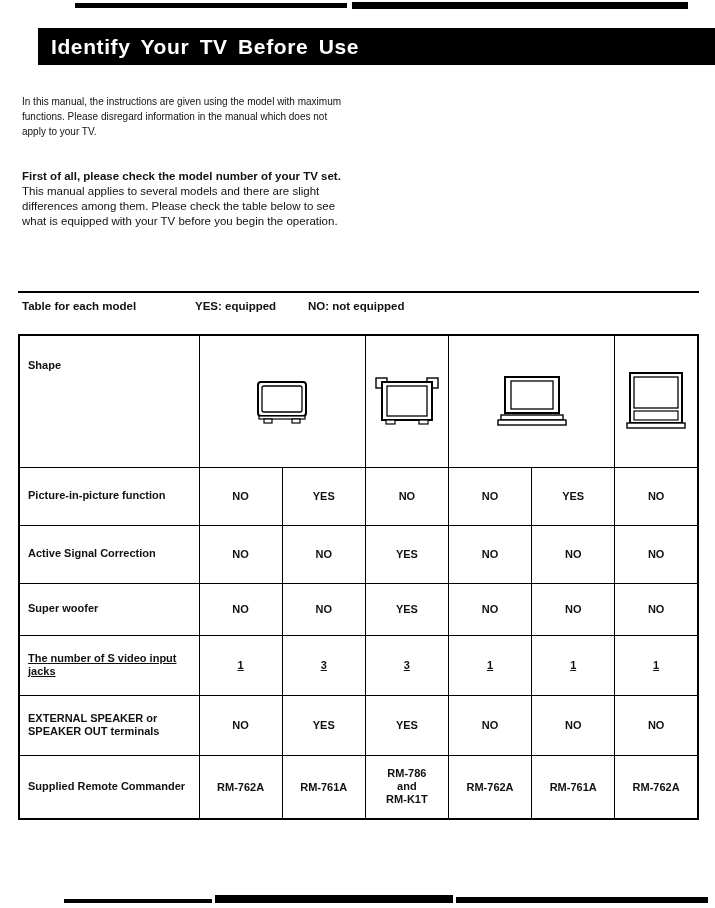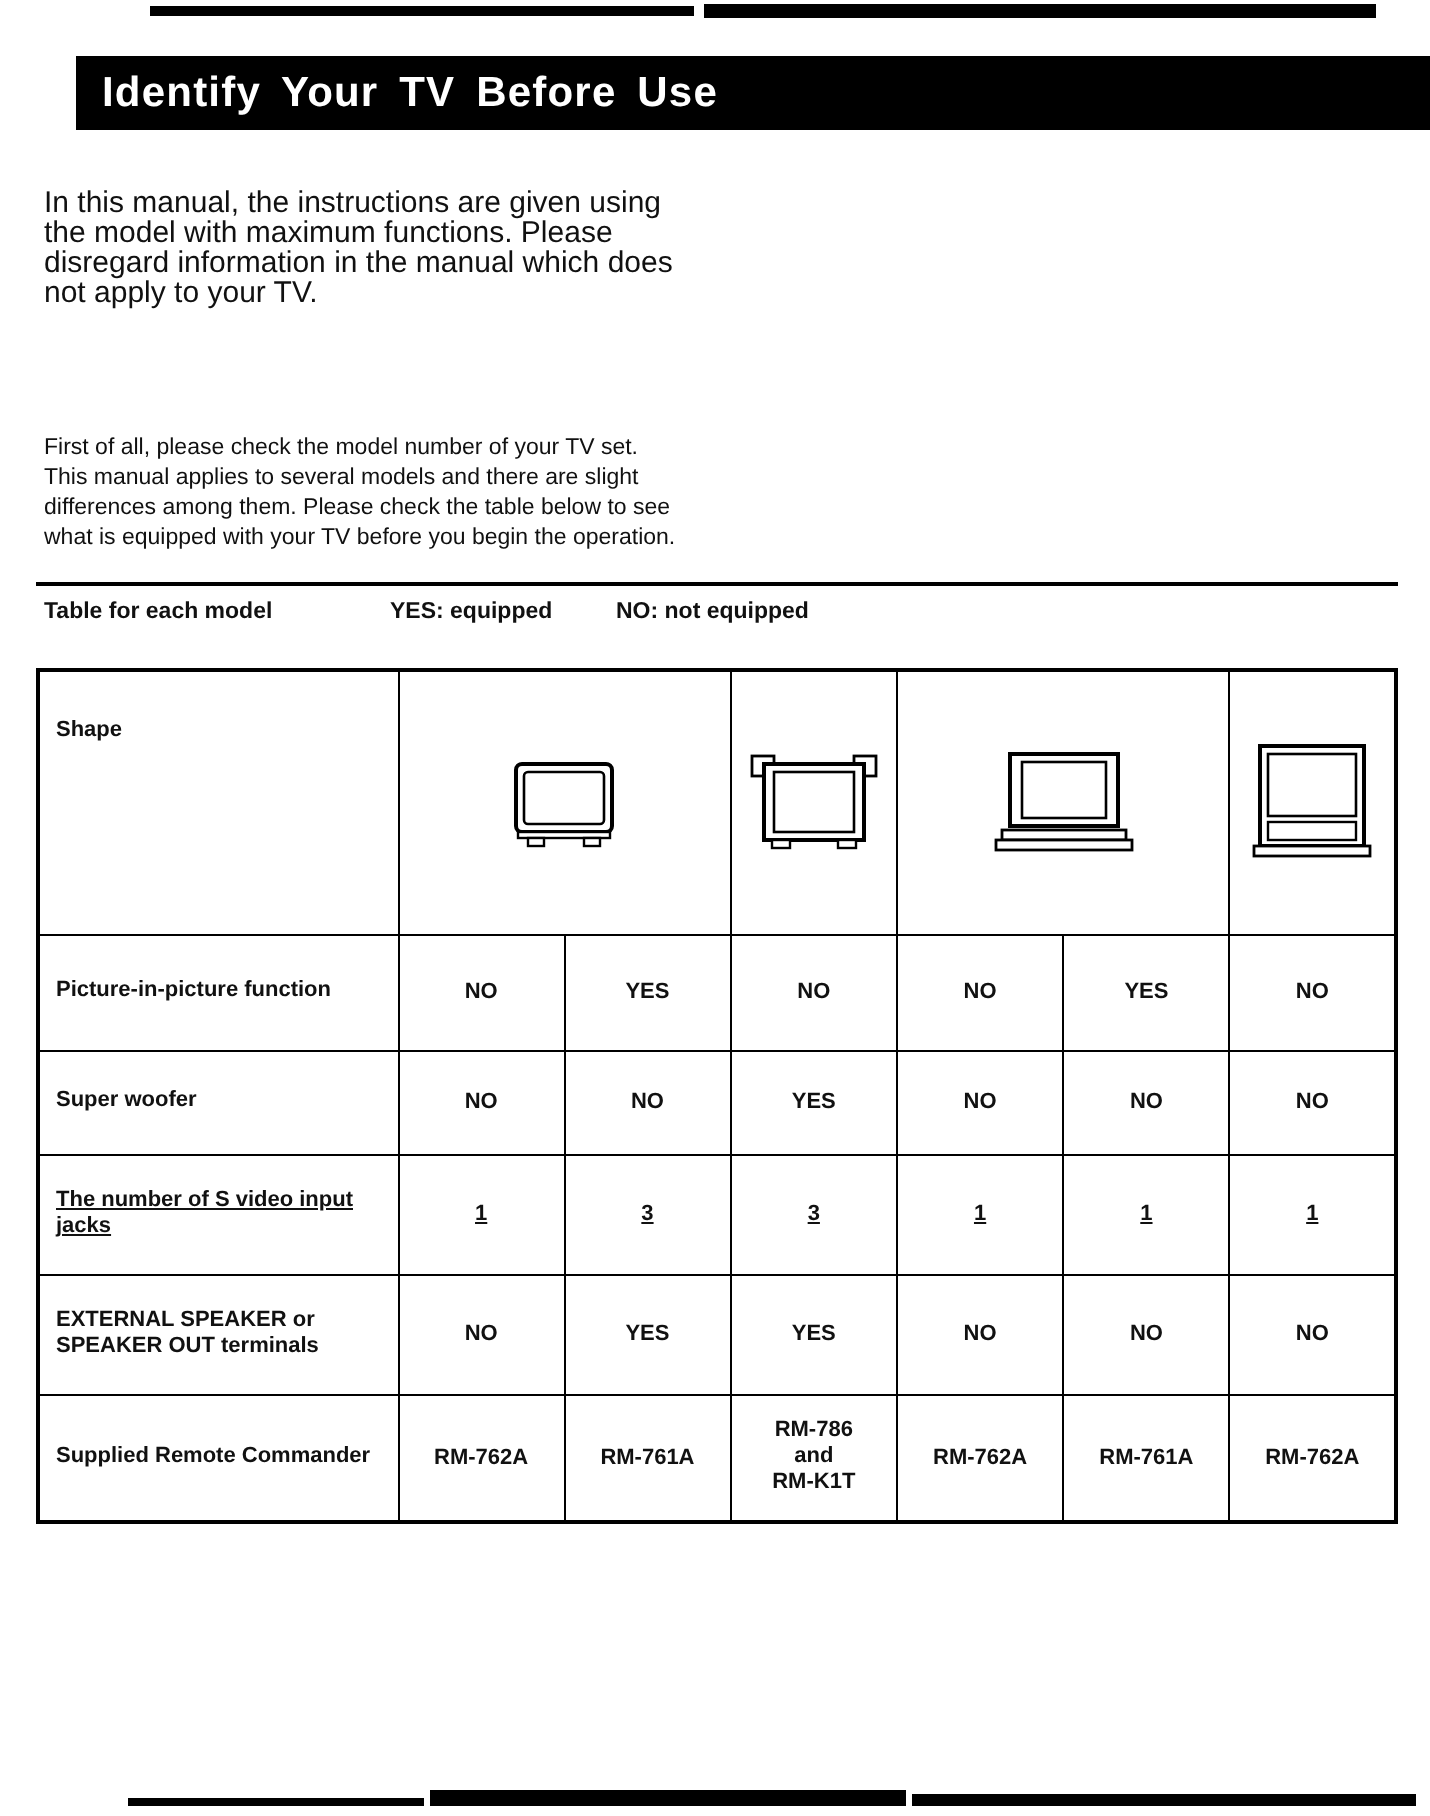--- a/index.html
+++ b/index.html
@@ -20,27 +20,27 @@
     background:#000; color:#fff;
     display:flex; align-items:center;
     padding-left:13px;
     font-size:21px; font-weight:bold; letter-spacing:0.6px;
     word-spacing:4px;
     margin-left:20px;
   }
 
   .intro {
     position:absolute; left:22px; top:94px; width:330px;
-    font-size:15px; line-height:15px;
+    font-size:10px; line-height:15px;
   }
   .para2 {
     position:absolute; left:22px; top:169px; width:330px;
     font-size:11.5px; line-height:15px;
   }
-  .para2 .lead { font-weight:normal; display:block;margin-top:48px; }
+  .para2 .lead { font-weight:bold; display:block; }
 
   .caption-row {
     position:absolute; left:18px; top:291px; width:681px;
     border-top:2px solid #000;
     padding-top:7px; padding-left:4px;
     display:flex;
     font-size:11.5px; font-weight:bold;
   }
   .caption-row .cap { width:173px; }
   .caption-row .yes { width:113px; }
@@ -164,20 +164,29 @@
     <tr class="r-pip">
       <td class="rowlabel">Picture-in-picture function</td>
       <td class="val">NO</td>
       <td class="val">YES</td>
       <td class="val">NO</td>
       <td class="val">NO</td>
       <td class="val">YES</td>
       <td class="val">NO</td>
     </tr>
 
+    <tr class="r-asc">
+      <td class="rowlabel">Active Signal Correction</td>
+      <td class="val">NO</td>
+      <td class="val">NO</td>
+      <td class="val">YES</td>
+      <td class="val">NO</td>
+      <td class="val">NO</td>
+      <td class="val">NO</td>
+    </tr>
 
     <tr class="r-woof">
       <td class="rowlabel">Super woofer</td>
       <td class="val">NO</td>
       <td class="val">NO</td>
       <td class="val">YES</td>
       <td class="val">NO</td>
       <td class="val">NO</td>
       <td class="val">NO</td>
     </tr>

